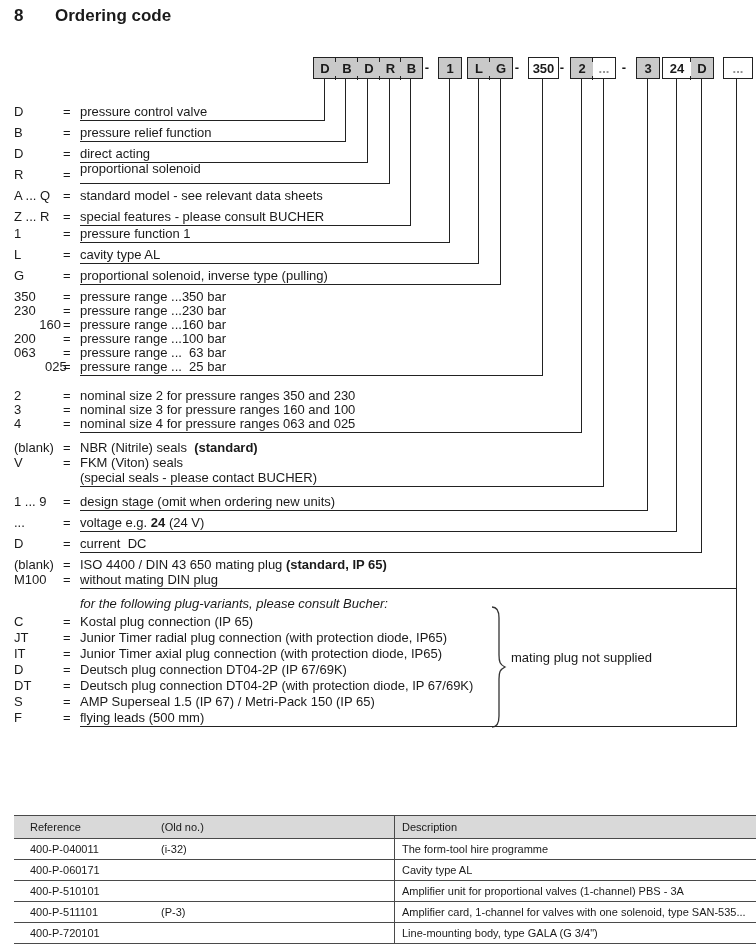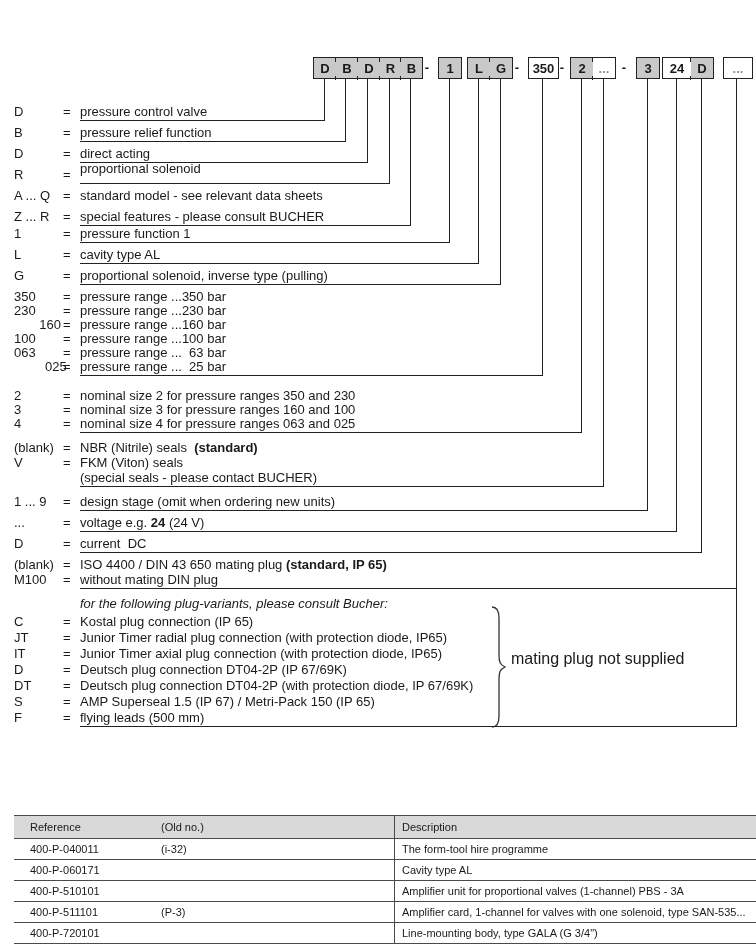--- a/index.html
+++ b/index.html
@@ -16,35 +16,38 @@
   .tick{position:absolute;width:1px;height:4px;background:#222;}
   .dash{position:absolute;top:57px;height:22px;line-height:22px;font-size:13px;font-weight:bold;width:8px;text-align:center;}
   .vline{position:absolute;width:1px;background:#222;}
   .uline{position:absolute;height:1px;background:#222;}
   .row-code{position:absolute;left:14px;width:47px;font-size:13px;white-space:pre;}
   .row-eq{position:absolute;left:63px;font-size:13px;}
   .row-desc{position:absolute;left:80px;font-size:13px;white-space:pre;}
   .row-desc .b{font-weight:bold;}
   .row-desc .i{font-style:italic;margin-top:38px;}
   .brace-svg{position:absolute;left:489px;top:606px;}
-  .brace-label{position:absolute;left:511px;top:650px;font-size:16px;white-space:nowrap;}
+  .brace-label{position:absolute;left:511px;top:650px;font-size:13px;white-space:nowrap;}
   
   .rel-table{position:absolute;left:14px;top:815px;width:727px;}
   .rel-table table{border-collapse:collapse;table-layout:fixed;width:100%;}
   .rel-table th,.rel-table td{font-size:11px;font-weight:normal;text-align:left;padding:0;border-bottom:1px solid #4a4a4a;overflow:hidden;white-space:nowrap;vertical-align:middle;}
   .rel-table th{height:22px;background:#d9d9d9;border-top:1px solid #4a4a4a;}
   .rel-table td{height:20px;}
   .rel-table .c1{padding-left:16px;}
   .rel-table .c3{border-left:1px solid #4a4a4a;padding-left:7px;}
 </style>
 </head>
 <body>
 
 <div class="page">
 
+  <div class="heading" style="top:6px">
+    <span class="h-num">8</span><span>Ordering code</span>
+  </div>
 
   <div id="diagram">
     <svg class="brace-svg" width="18" height="122" viewBox="0 0 18 122">
       <path d="M3,1 C9,1 10,6 10,12 L10,49 C10,56 11,58.5 16,61 C11,63.5 10,66 10,73 L10,110 C10,116 9,121 3,121" fill="none" stroke="#333" stroke-width="1.3"></path>
     </svg>
     <div class="brace-label">mating plug not supplied</div>
   <div class="box-group" style="left: 313px; width: 110px;">
         <div class="box-cell fill-gray" style="width: 22px;">D</div>
         <div class="box-cell fill-gray" style="width: 22px;">B</div>
         <div class="tick" style="left: 21px; top: 0px;"></div>
@@ -145,21 +148,21 @@
       <div class="uline" style="left: 80px; top: 284px; width: 421px;"></div>
       <div class="row-code" style="top: 289px;">350</div>
       <div class="row-eq" style="top: 289px;">=</div>
       <div class="row-desc" style="top: 289px;">pressure range ...350 bar</div>
       <div class="row-code" style="top: 303px;">230</div>
       <div class="row-eq" style="top: 303px;">=</div>
       <div class="row-desc" style="top: 303px;">pressure range ...230 bar</div>
       <div class="row-code" style="top: 317px; text-align: right;">160</div>
       <div class="row-eq" style="top: 317px;">=</div>
       <div class="row-desc" style="top: 317px;">pressure range ...160 bar</div>
-      <div class="row-code" style="top: 331px;">100</div>
+      <div class="row-code" style="top: 331px;">200</div>
       <div class="row-eq" style="top: 331px;">=</div>
       <div class="row-desc" style="top: 331px;">pressure range ...100 bar</div>
       <div class="row-code" style="top: 345px;">063</div>
       <div class="row-eq" style="top: 345px;">=</div>
       <div class="row-desc" style="top: 345px;">pressure range ...&nbsp;&nbsp;63 bar</div>
       <div class="row-code" style="top: 359px; margin-left: 31px;">025</div>
       <div class="row-eq" style="top: 359px;">=</div>
       <div class="row-desc" style="top: 359px;">pressure range ...&nbsp;&nbsp;25 bar</div>
       <div class="uline" style="left: 80px; top: 375px; width: 463px;"></div>
       <div class="row-code" style="top: 388px;">2</div>

